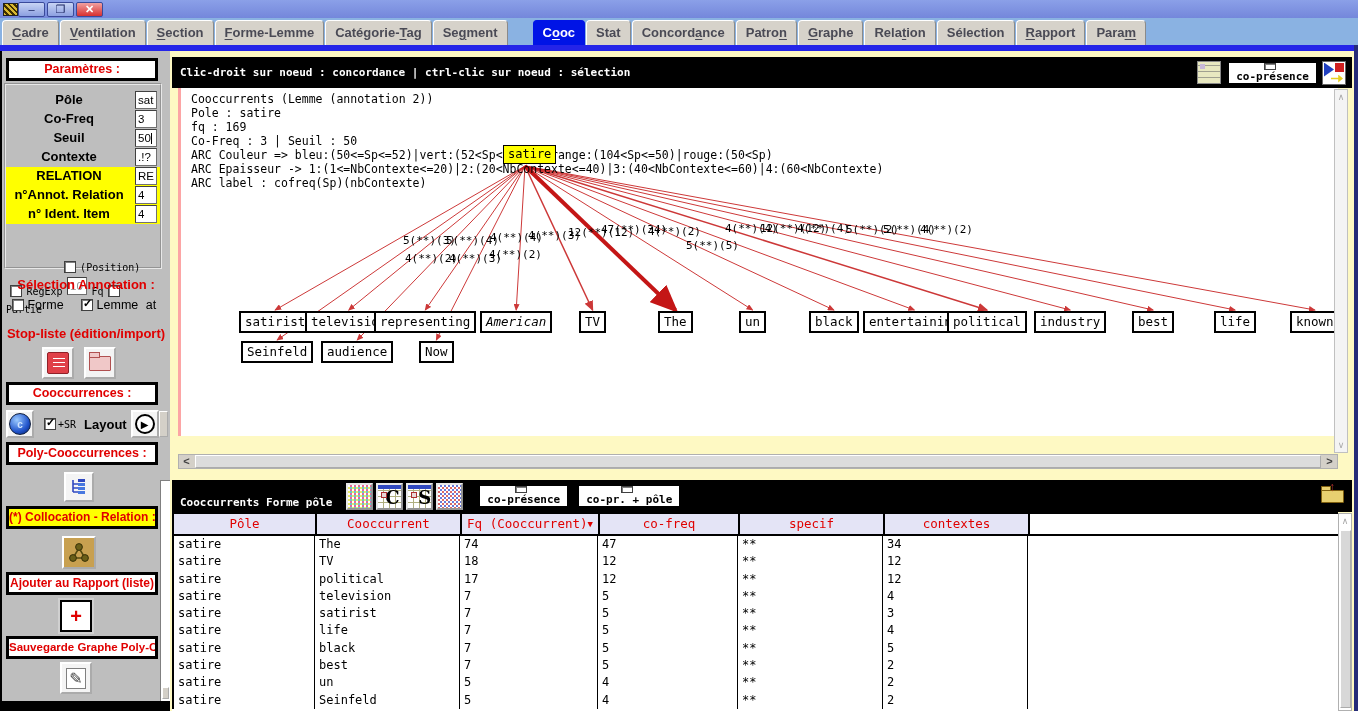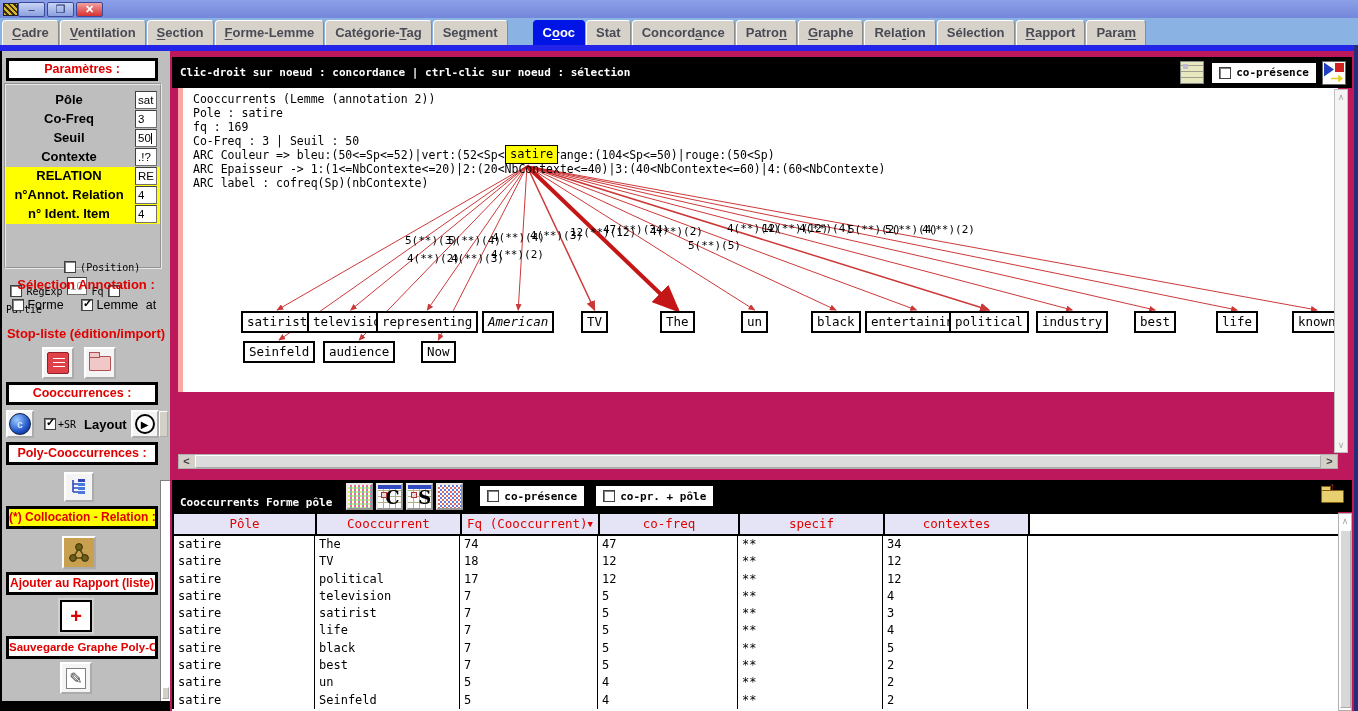--- a/index.html
+++ b/index.html
@@ -50,37 +50,37 @@
     box-shadow:inset 1px 1px 0 #808080; vertical-align:-2px; position:relative; }
   .cb.checked::after { content:"✓"; position:absolute; left:1px; top:-3px; font-size:11px; font-weight:bold; color:#000; }
   .smono { font-family:"DejaVu Sans Mono", monospace; font-size:10px; color:#000; }
   .btn3d { background:#F4F4F4; border:2px outset #fff; display:flex; align-items:center; justify-content:center; }
   .sb-scroll { position:absolute; left:158px; top:429px; width:11px; height:231px; background:#fff;
     border:1px solid #808080; }
   .sb-thumb { position:absolute; left:1px; top:206px; width:7px; height:12px; background:#D4D0C8; border:1px outset #fff; }
   .sb-black-bottom { position:absolute; left:0; bottom:0; width:170px; height:10px; background:#000; }
 
   
-  .content { position:absolute; left:170px; top:51px; width:1184px; height:660px; background:#be185d; }
+  .content { position:absolute; left:170px; top:51px; width:1184px; height:660px; background:#fef9c3; }
 
   .graph-hintbar { position:absolute; left:2px; top:6px; width:1180px; height:31px; background:#000;
     color:#fff; display:flex; align-items:center; }
   .hint-text { font-family:"DejaVu Sans Mono", monospace; font-size:11px; font-weight:bold; margin-left:8px; flex:1; }
   .grid-icon { width:24px; height:23px; margin-right:8px; border:1px solid #888;
     background: linear-gradient(#C8B8D8 0 0) 2px 2px/5px 5px no-repeat,
       repeating-linear-gradient(0deg,#E8E8C0 0 5px,#A0A090 5px 6px),
       repeating-linear-gradient(90deg,#E8E8C0 0 5px,#A0A090 5px 6px); background-color:#E8E8C0; }
   .whitepanel { background:#fff; height:20px; display:flex; align-items:center; padding:0 7px;
-    font-family:"DejaVu Sans Mono", monospace; font-size:11px; font-weight:bold; color:#000; }
+    font-family:"DejaVu Sans Mono", monospace; font-size:11px; font-weight:bold; color:#000;flex-direction:column; }
   .whitepanel .cb { margin-right:5px; }
   .shuffle-icon { width:24px; height:24px; margin:0 6px; border:1px solid #666; position:relative; background:#fff; overflow:hidden; }
   .shuffle-icon i { position:absolute; }
 
-  .canvas { position:absolute; left:8px; top:37px; width:1160px; height:304px; background:#fff;
-    border-left:5px solid #fca5a5; overflow:hidden; }
+  .canvas { position:absolute; left:8px; top:37px; width:1160px; height:348px; background:#fff;
+    border-left:3px solid #fca5a5; overflow:hidden; }
   .canvas svg { position:absolute; left:0; top:0; }
   .ginfo { position:absolute; left:10px; top:4px; font-family:"DejaVu Sans Mono", monospace;
     font-size:11.5px; line-height:14px; color:#000; white-space:pre; }
   .gnode { position:absolute; background:#fff; border:2px solid #000; font-family:"DejaVu Sans Mono", monospace;
     font-size:12.5px; padding:1px 4px 2px; white-space:nowrap; }
   .pole-node { position:absolute; background:#FFFF00; border:1px solid #000;
     font-family:"DejaVu Sans Mono", monospace; font-size:12px; padding:1px 4px 2px; }
   .arclabel { position:absolute; font-family:"DejaVu Sans Mono", monospace; font-size:11px; color:#000; white-space:nowrap; }
 
   .vscroll { position:absolute; width:14px; background:#F4F4F4; border:1px solid #C0C0C0; }

